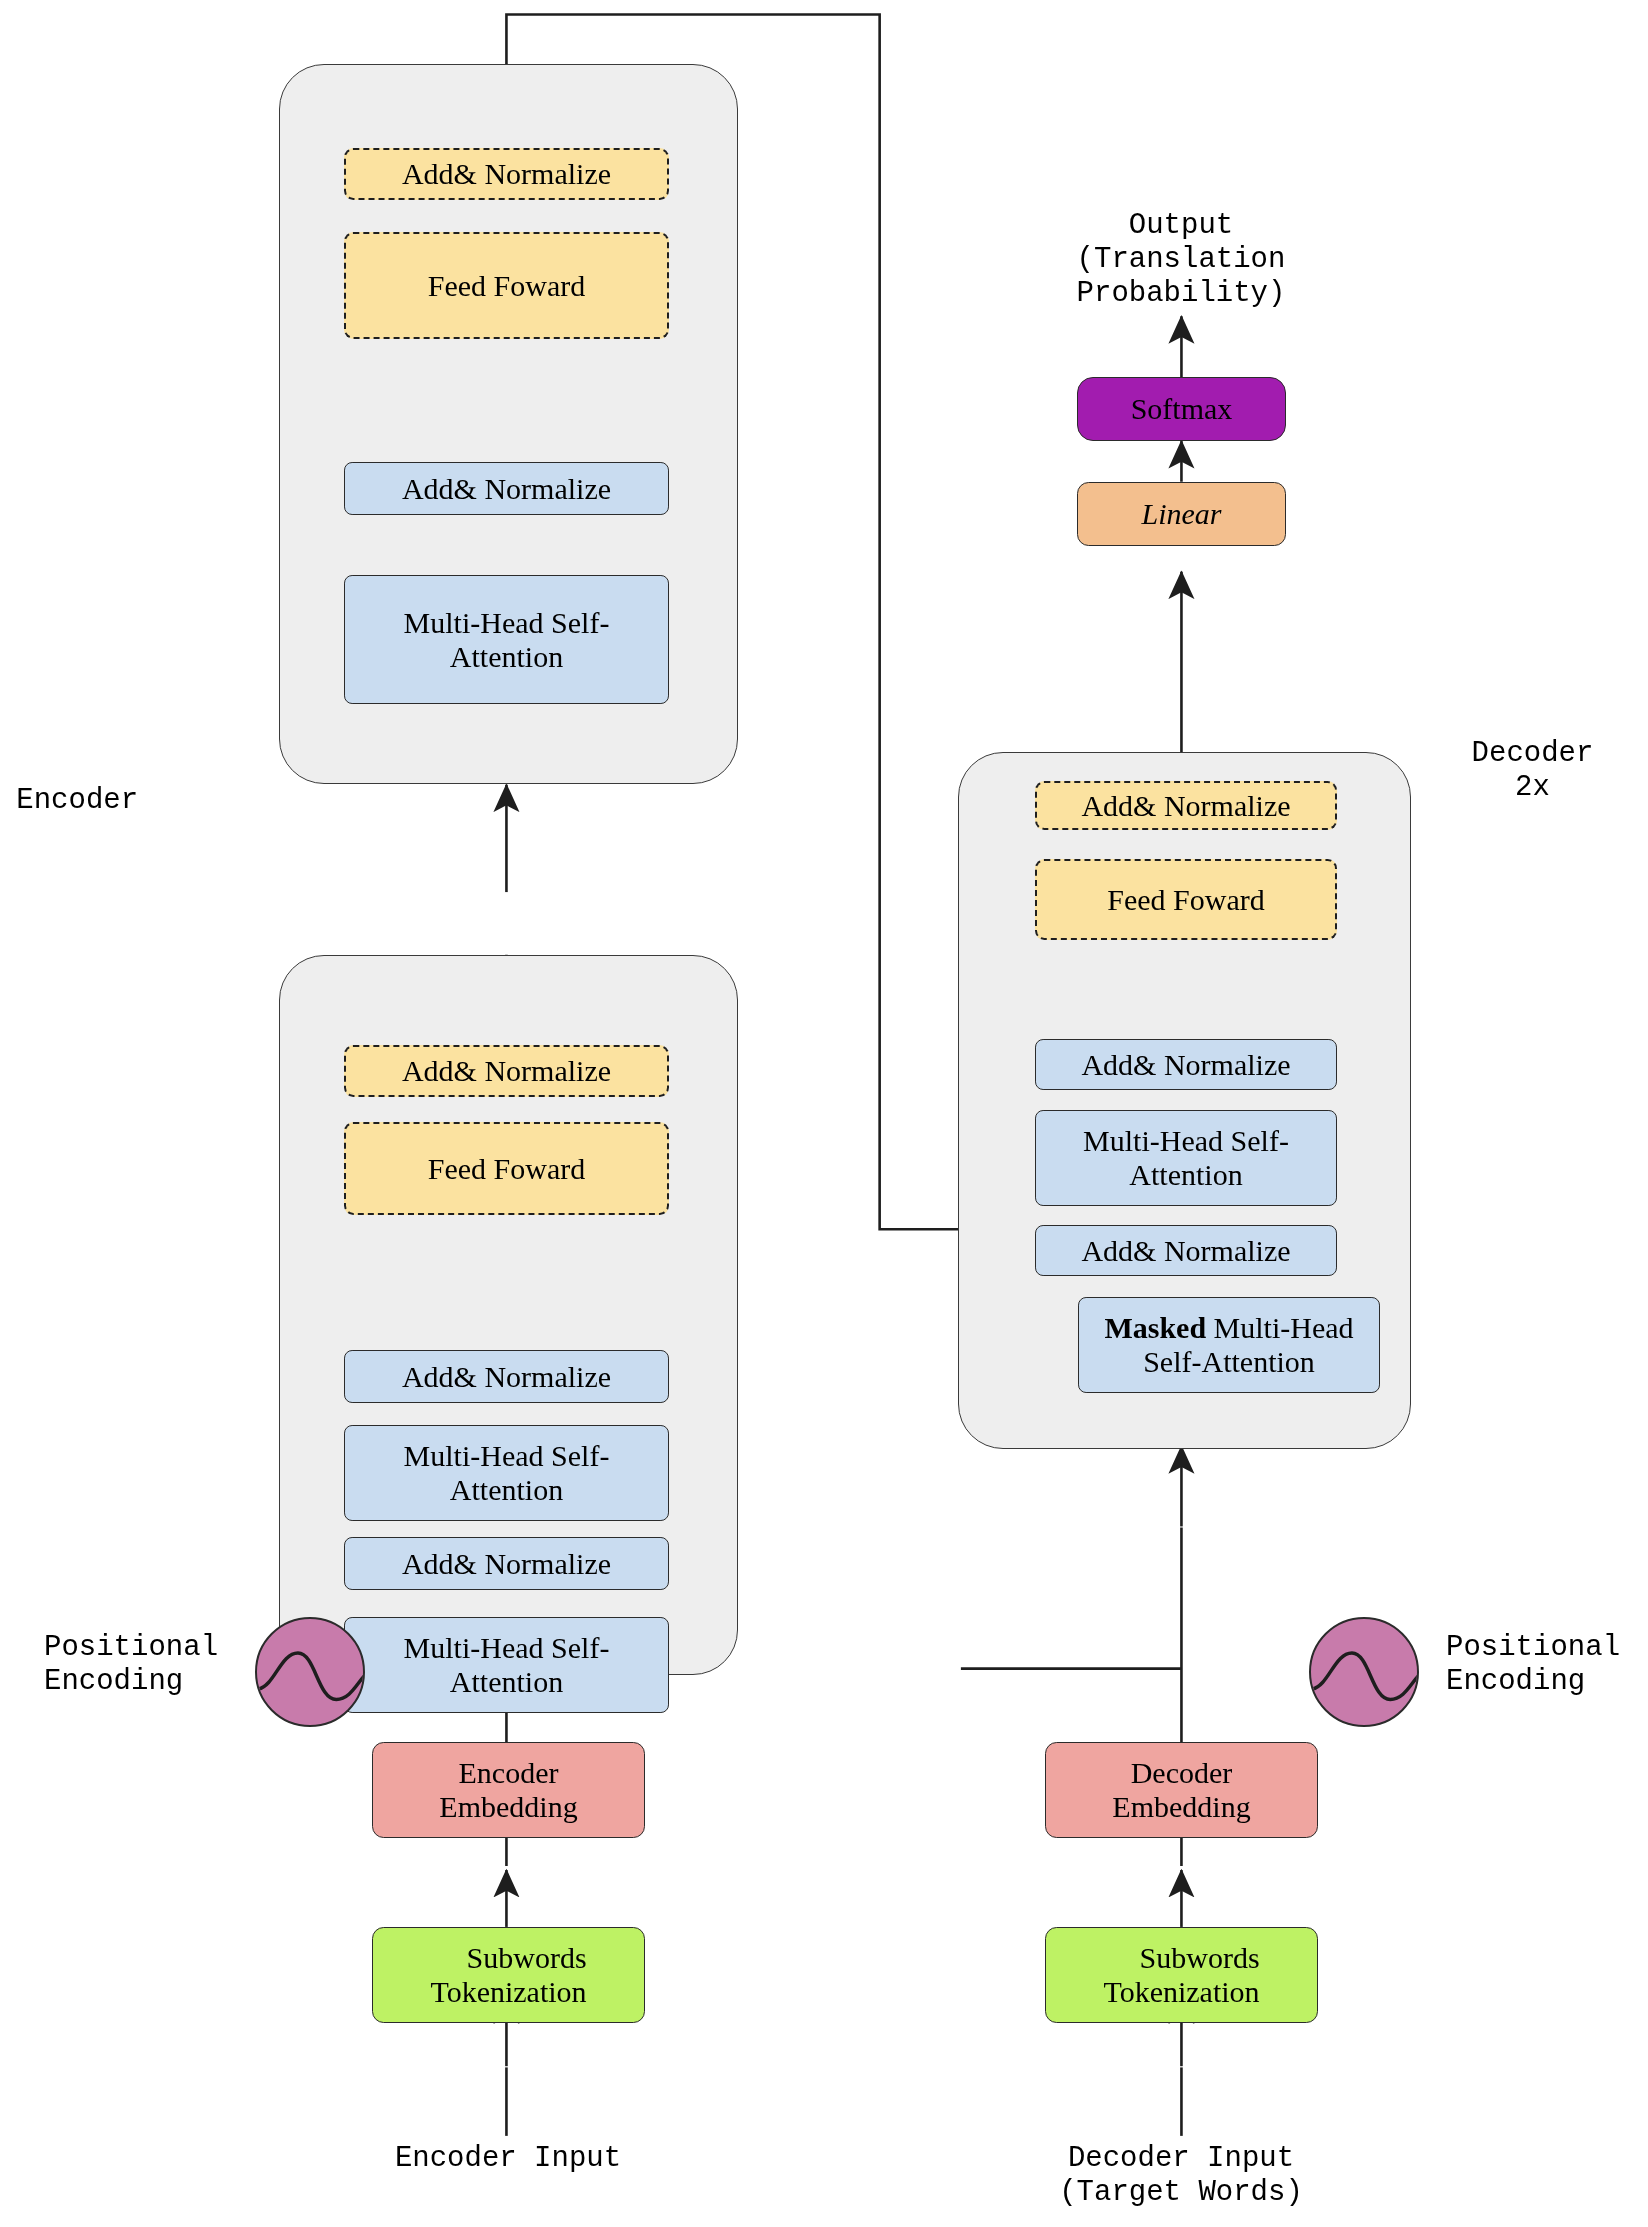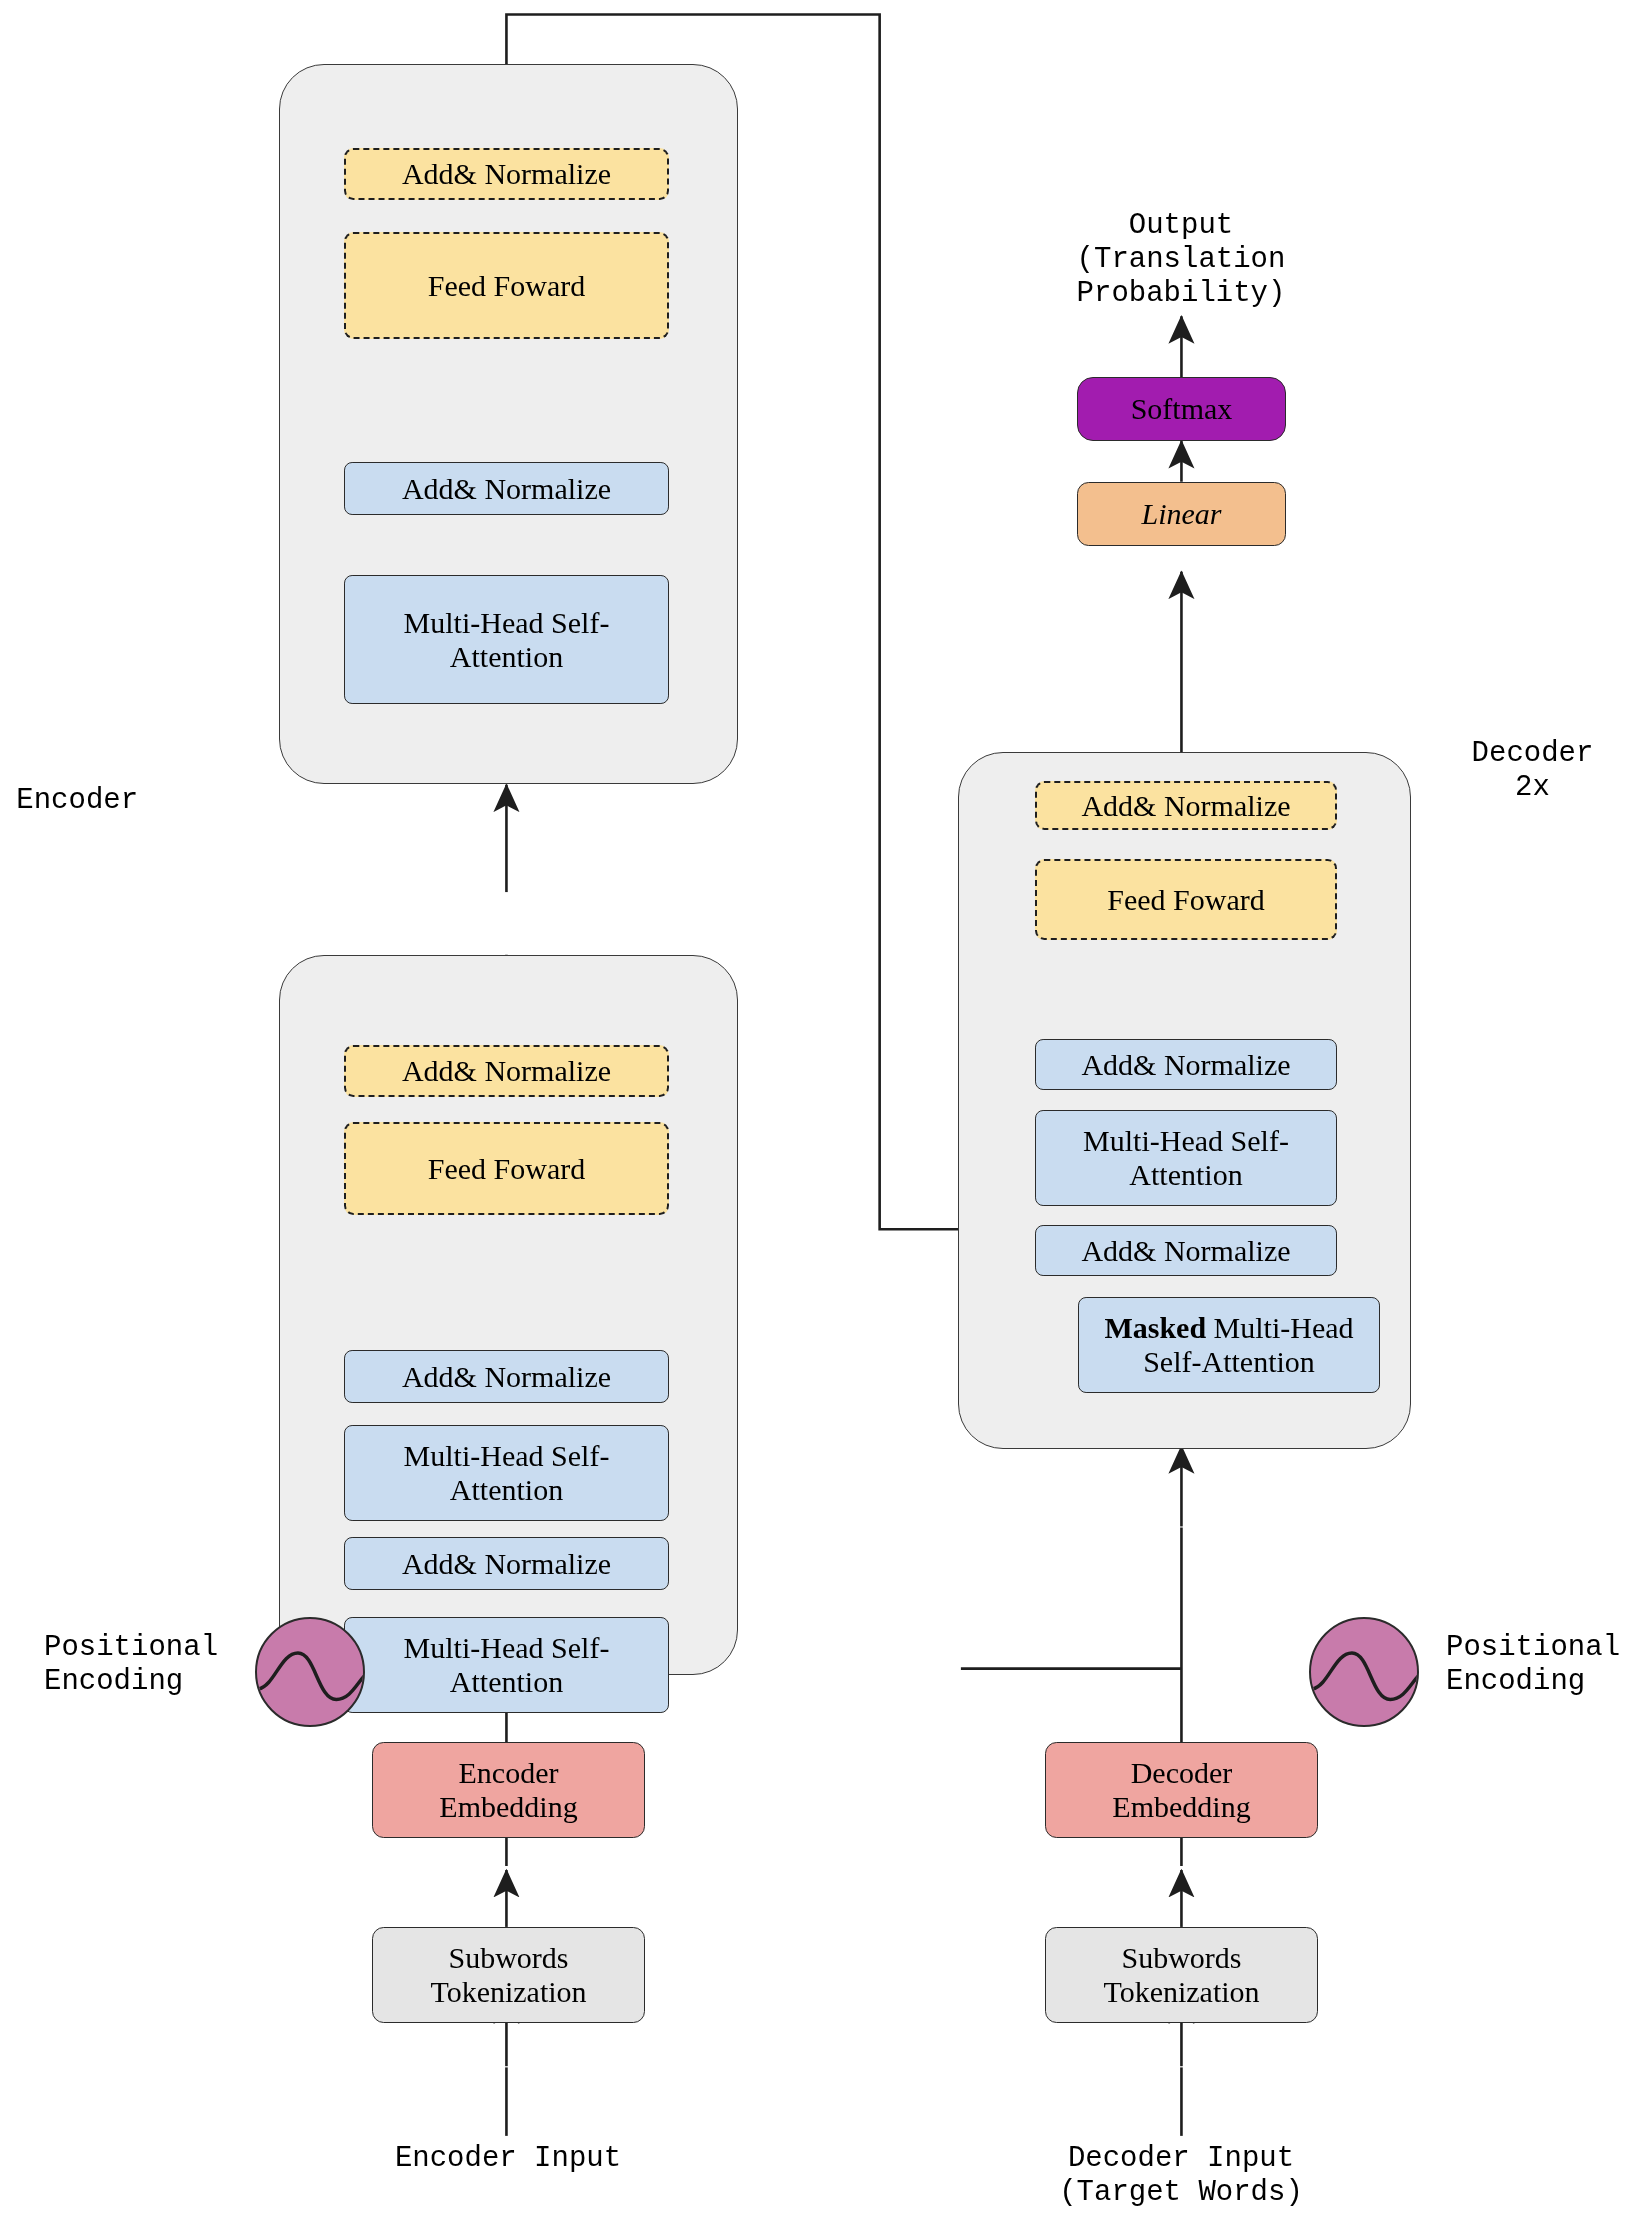--- a/index.html
+++ b/index.html
@@ -42,21 +42,21 @@
   }
   .node.dashed{
     border:2.3px dashed #1e1e1e;
     border-radius:9.3px;
   }
   .blue{ background:#c9dcf0; }
   .yellow{ background:#fbe2a0; }
   .softmax{ background:#a21caf; border-radius:16px;}
   .linear{ background:#f3bf8e; border-radius:11.6px;}
   .embed{ background:#efa5a0; border-radius:11.6px;}
-  .token{ background:#e5e5e5; border-radius:11.6px;}
+  .token{ background:#bef264; border-radius:11.6px;text-align:right;}
   .label{
     position:absolute;
     font-size:29px;
     line-height:1.18;
     text-align:center;
     white-space:pre-line;
     font-family:Liberation Mono, monospace;
   }
   .label.left{ text-align:left; }
   .label.right{ text-align:left; }

